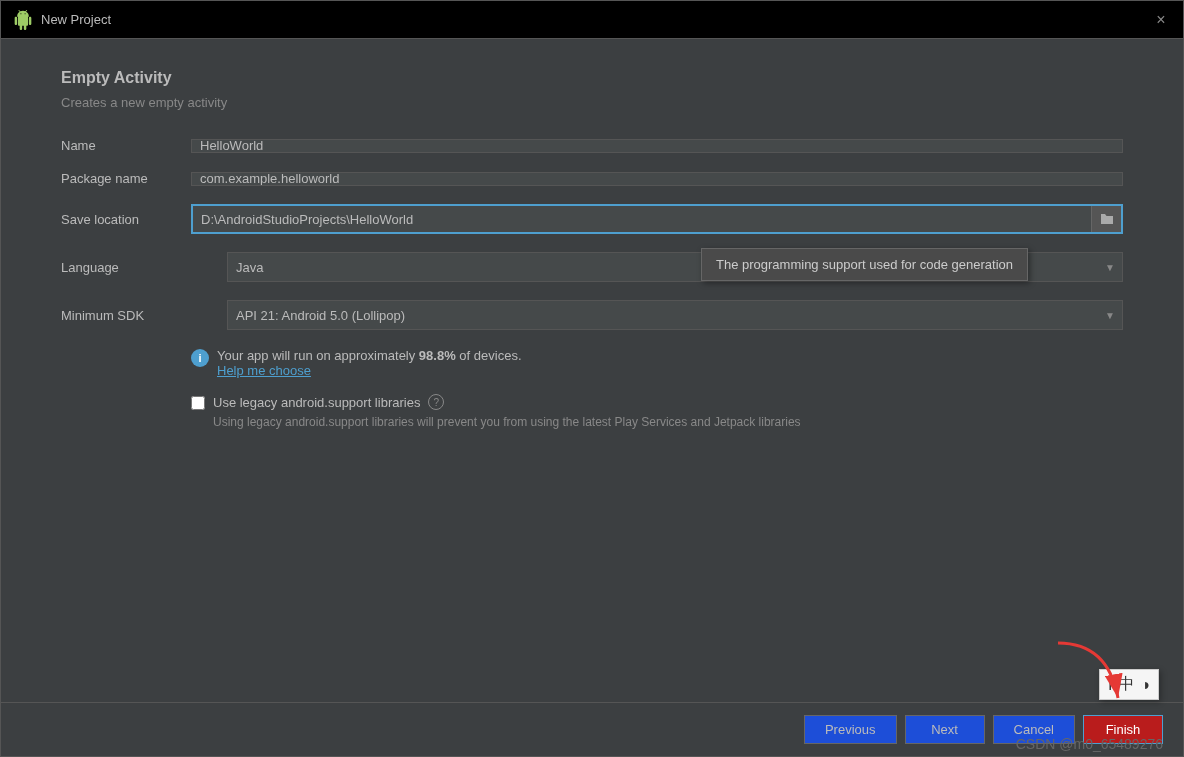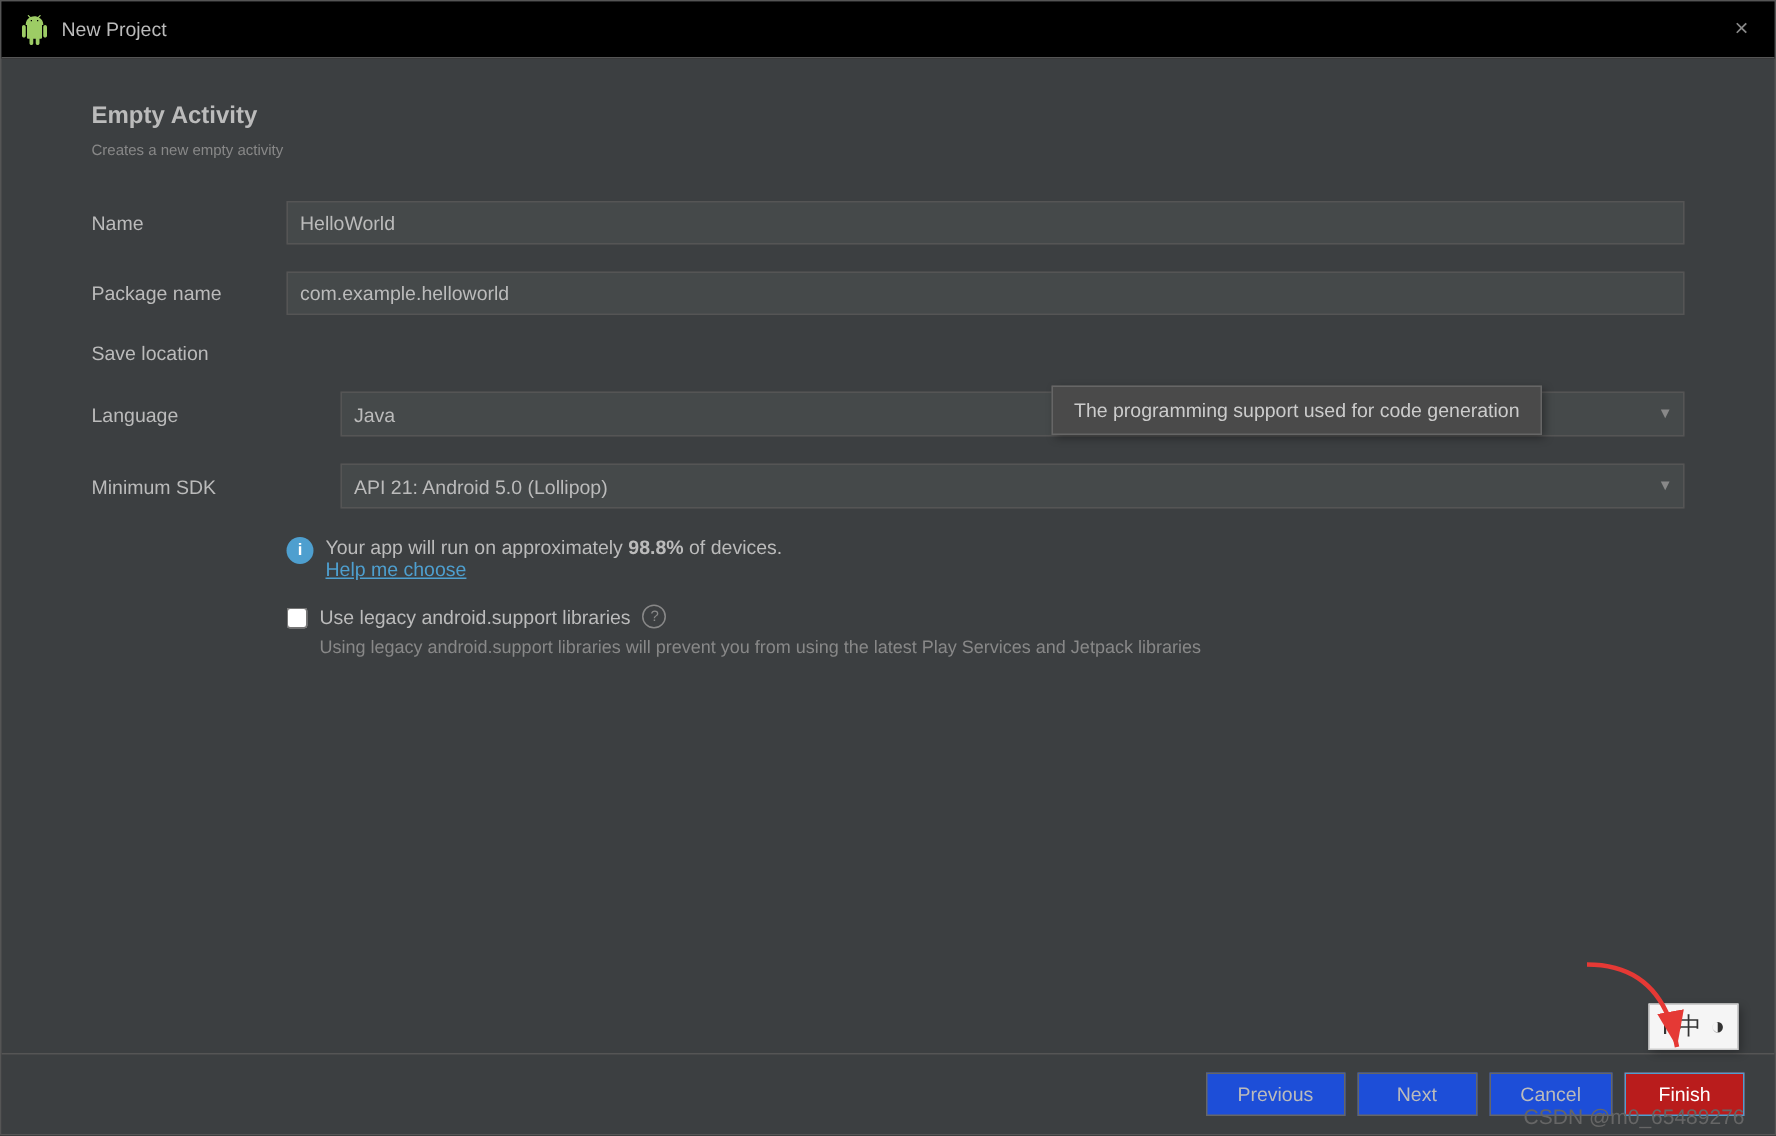--- a/index.html
+++ b/index.html
@@ -70,21 +70,21 @@
     }
 
     .section-title {
       font-size: 16px;
       font-weight: bold;
       color: #bbbbbb;
       margin-bottom: 8px;
     }
 
     .section-subtitle {
-      font-size: 10px;
+      font-size: 13px;
       color: #888;
       margin-bottom: 28px;
     }
 
     .form-row {
       display: flex;
       align-items: center;
       margin-bottom: 18px;
       position: relative;
     }
@@ -96,21 +96,21 @@
       flex-shrink: 0;
     }
 
     .form-input {
       flex: 1;
       background: #45494a;
       border: 1px solid #555;
       color: #bbbbbb;
       padding: 5px 8px;
       font-size: 13px;
-      height: 29px;
+      height: 14px;
       outline: none;
     }
 
     .save-location-wrapper {
       flex: 1;
       display: flex;
       background: #45494a;
       border: 2px solid #4e9fcf;
       height: 30px;
     }
@@ -359,20 +359,29 @@
       <input class="form-input" type="text" value="HelloWorld" style="">
     </div>
 
     <div class="form-row">
       <div class="form-label">Package name</div>
       <input class="form-input" type="text" value="com.example.helloworld" style="">
     </div>
 
     <div class="form-row">
       <div class="form-label">Save location</div>
+      <div class="save-location-wrapper">
+        <input class="save-location-input" type="text" value="D:\AndroidStudioProjects\HelloWorld" style="">
+        <button class="folder-btn">
+
+          <svg width="14" height="12" viewBox="0 0 14 12" fill="#aaa">
+            <path d="M1 1h4l1.5 2H13v8H1V1z"></path>
+          </svg>
+        </button>
+      </div>
     </div>
 
     <div class="form-row" style="position:relative;">
       <div class="form-label">Language</div>
       <div class="select-wrapper">
         <select class="form-select">
           <option value="Java">Java</option>
           <option value="Kotlin">Kotlin</option>
         </select>
         <span class="select-arrow">▼</span>

